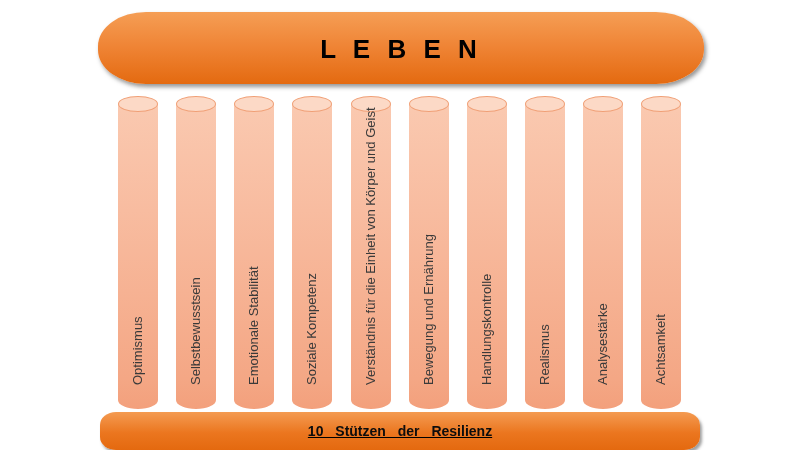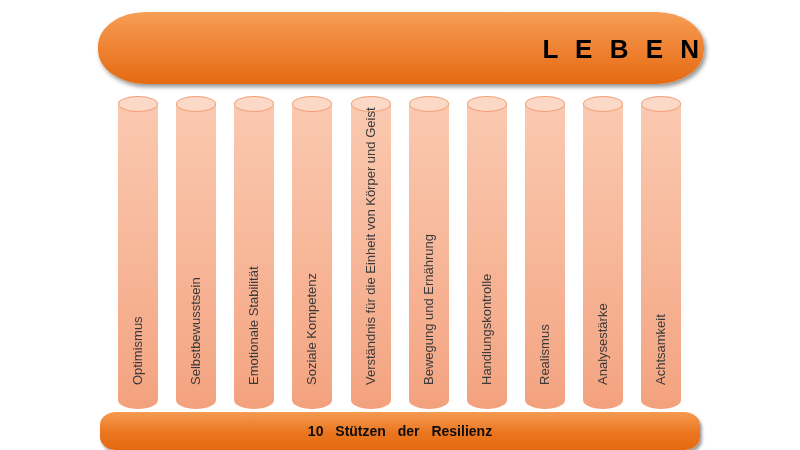--- a/index.html
+++ b/index.html
@@ -6,21 +6,21 @@
   .stage{
     position:relative;width:800px;height:450px;background:#ffffff;overflow:hidden;
     font-family:"Liberation Sans", sans-serif;
   }
   
   .banner{
     position:absolute;left:98px;top:12px;width:606px;height:72px;
     background:linear-gradient(180deg,#F59E55 0%,#EF8435 48%,#E46A10 100%);
     border-radius:48px / 34px;
     box-shadow:2px 3px 4px rgba(80,80,80,.6);
-    display:flex;align-items:center;justify-content:flex-end;
+    display:flex;align-items:center;justify-content:center;
   }
   .banner-text{
     font-weight:bold;font-size:26px;letter-spacing:5px;color:#000;
     transform:translateY(1px);
   }
   
   .pillar{position:absolute;top:96px;width:40px;height:313px;}
   .pillar-body{
     position:absolute;left:0;right:0;top:8px;bottom:0;
     background:linear-gradient(180deg,#FAC9B0 0%,#F8BCA0 35%,#F4A785 90%,#F3A07C 100%);
@@ -36,21 +36,21 @@
     transform-origin:0 100%;transform:rotate(-90deg);
     white-space:nowrap;font-size:13px;line-height:16px;color:#3a3a3a;
     z-index:3;
   }
   
   .bottom-bar{
     position:absolute;left:100px;top:412px;width:600px;height:38px;
     background:linear-gradient(180deg,#F49B52 0%,#EB761F 55%,#E4690F 100%);
     border-radius:16px / 13px;
     box-shadow:2px 3px 3px rgba(80,80,80,.55);
-    display:flex;align-items:center;justify-content:center;
+    display:flex;align-items:center;justify-content:center;text-decoration:underline;
   }
   .bottom-bar-text{
     font-weight:bold;font-size:14px;word-spacing:8px;color:#0d0d0d;
   }
 </style>
 </head>
 <body>
 
 <div class="stage">
 

